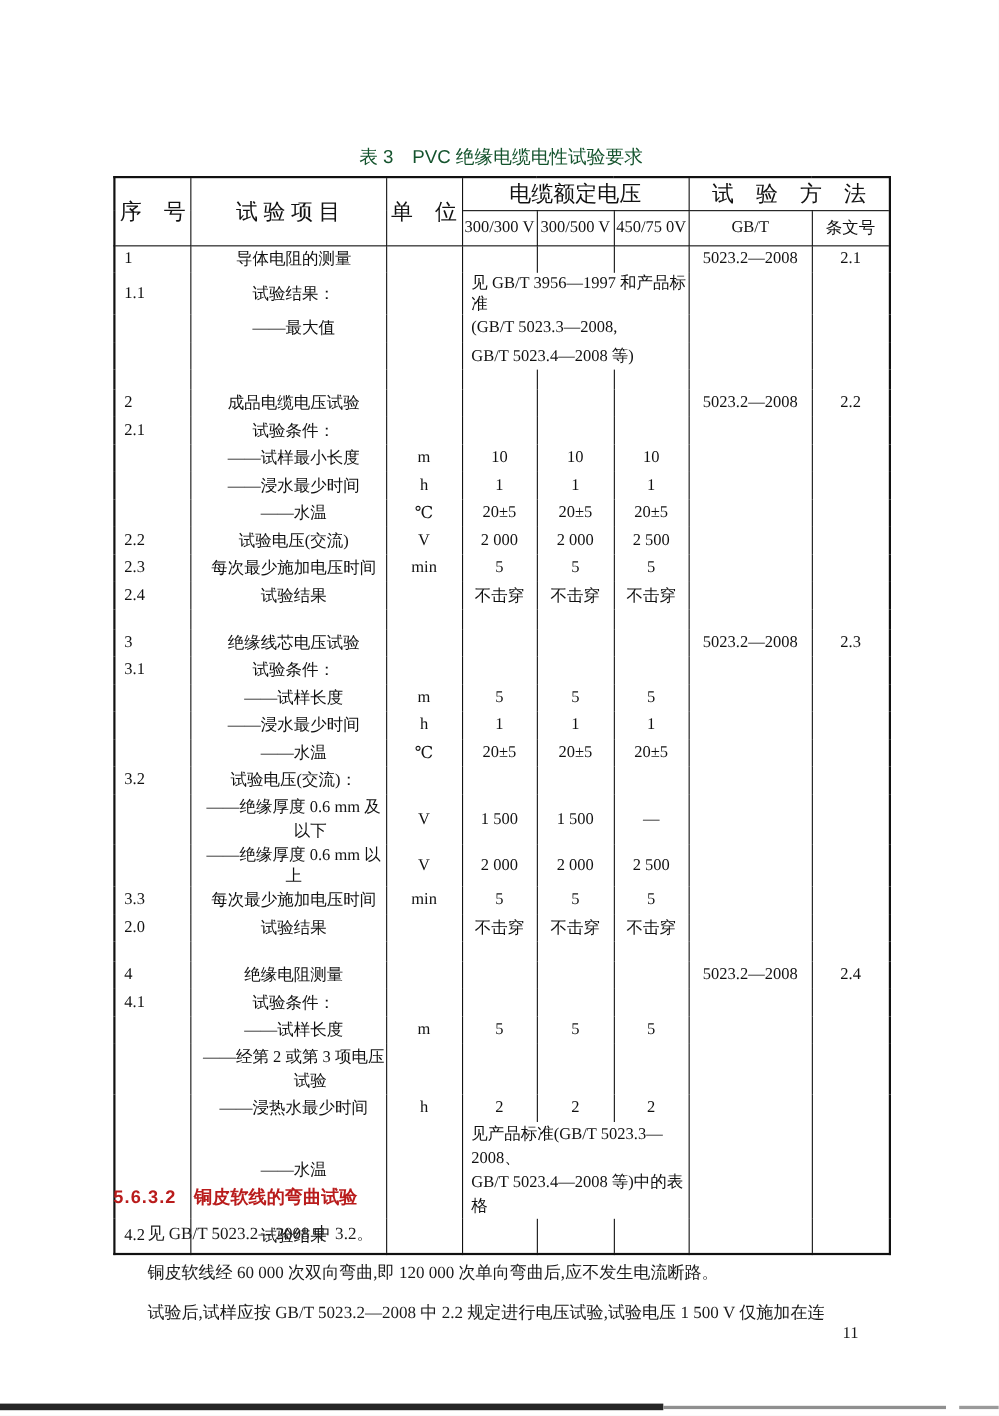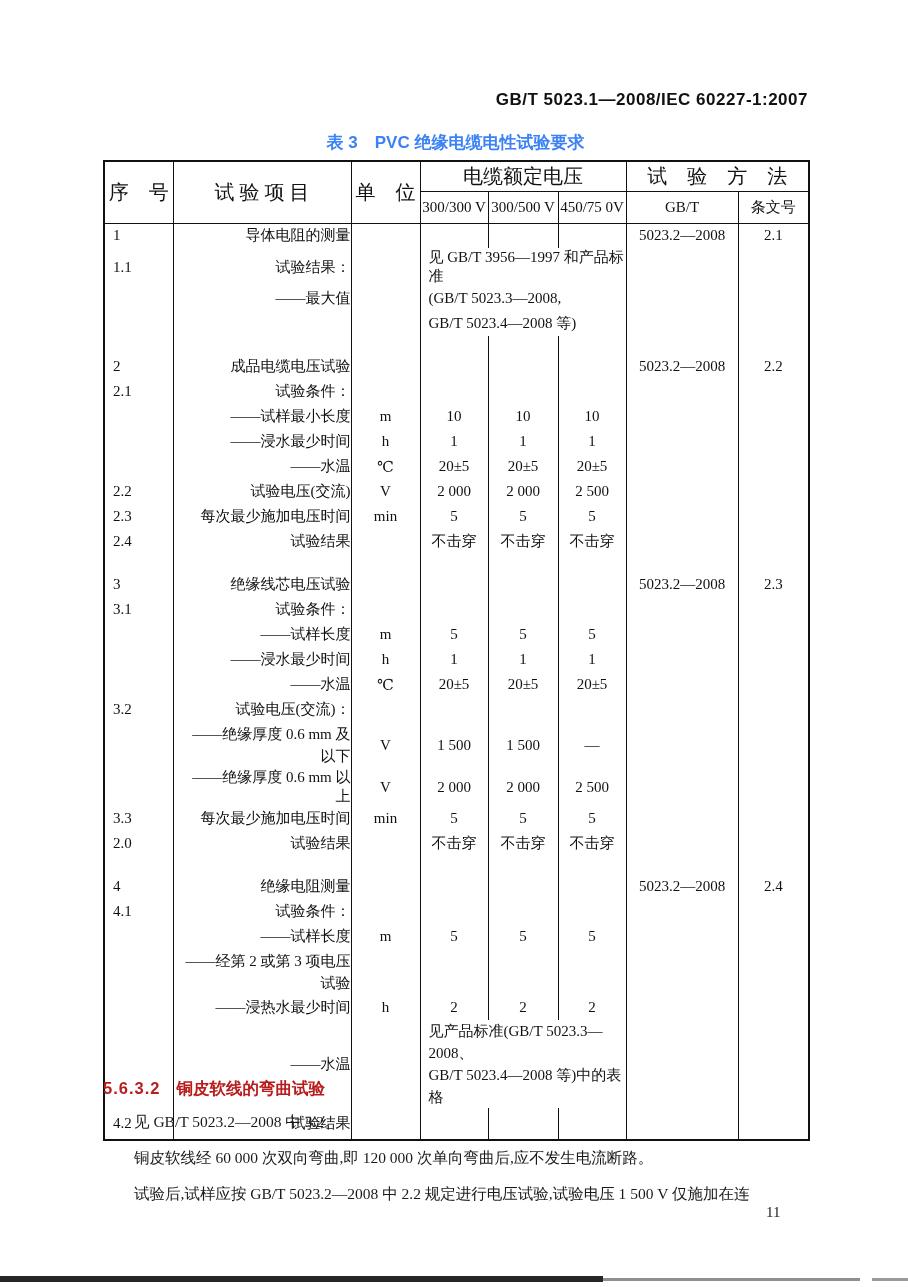--- a/index.html
+++ b/index.html
@@ -10,21 +10,21 @@
     font-family:"Liberation Serif","DejaVu Serif",serif;
   }
   .std-header {
     position:absolute; top:90px; right:100px;
     font-family:"Liberation Sans","DejaVu Sans",sans-serif;
     font-weight:700; font-size:17px; letter-spacing:0.5px; color:#111;
   }
   .table-title {
     position:absolute; top:131px; left:103px; width:705px; text-align:center;
     font-family:"Liberation Sans","DejaVu Sans",sans-serif;
-    font-weight:700; font-size:17px; color:#3b82f6;
+    font-weight:400; font-size:17px; color:#14532d;
   }
   table.std {
     position:absolute; top:160px; left:103px; width:705px;
     border-collapse:collapse; table-layout:fixed; border:2px solid #111;
   }
   table.std th {
     border:1px solid #111; font-weight:400; font-size:20px;
     text-align:center; vertical-align:middle; color:#111;
   }
   thead tr.hr1 { height:30px; }
@@ -34,21 +34,21 @@
     border-left:1px solid #111; border-right:1px solid #111;
     border-top:0; border-bottom:0;
     font-size:15px; vertical-align:middle; color:#111; overflow:hidden;
   }
   tr.r { height:25px; }
   tr.tall { height:46px; }
   tr.tall td { line-height:22px; }
   tr.spacer { height:18px; }
   tr.last { height:32px;font-family:Liberation Serif, serif; }
   .c-num { padding-left:8px; text-align:left; }
-  .c-item { padding-left:10px; text-align:right;margin-left:38px; }
+  .c-item { padding-left:10px; text-align:center;margin-left:38px; }
   .c-unit, .c-val, .c-gbt, .c-art { text-align:center; }
   .c-span { padding-left:8px; text-align:left; }
   .indent2 { padding-left:30px; }
   .footer-block { position:absolute; top:1078px; left:103px; width:714px; }
   .sec-heading {
     font-family:"Liberation Sans","DejaVu Sans",sans-serif;
     font-weight:700; font-size:16.5px; color:#b91c1c;
   }
   .sec-heading .sec-no { margin-right:16px; letter-spacing:1px; }
   .footer-block p {
@@ -57,21 +57,20 @@
   .page-num { position:absolute; top:1172px; left:766px; width:44px; font-size:15px;margin-top:32px; }
   .bar1 { position:absolute; top:1276px; left:0; width:603px; height:6px; background:#262626; }
   .bar2 { position:absolute; top:1278px; left:603px; width:257px; height:3px; background:#8f8f8f; }
   .bar3 { position:absolute; top:1278px; left:872px; width:36px; height:3px; background:#9a9a9a; }
 </style>
 </head>
 <body>
 
 <div class="page">
 
-  <div class="std-header">GB/T 5023.1—2008/IEC 60227-1:2007</div>
 
   <div class="table-title">表 3　PVC 绝缘电缆电性试验要求</div>
 
   <table class="std">
     <colgroup>
       <col style="width:69px">
         <col style="width:178px">
         <col style="width:69px">
       <col style="width:68px">
         <col style="width:70px">

